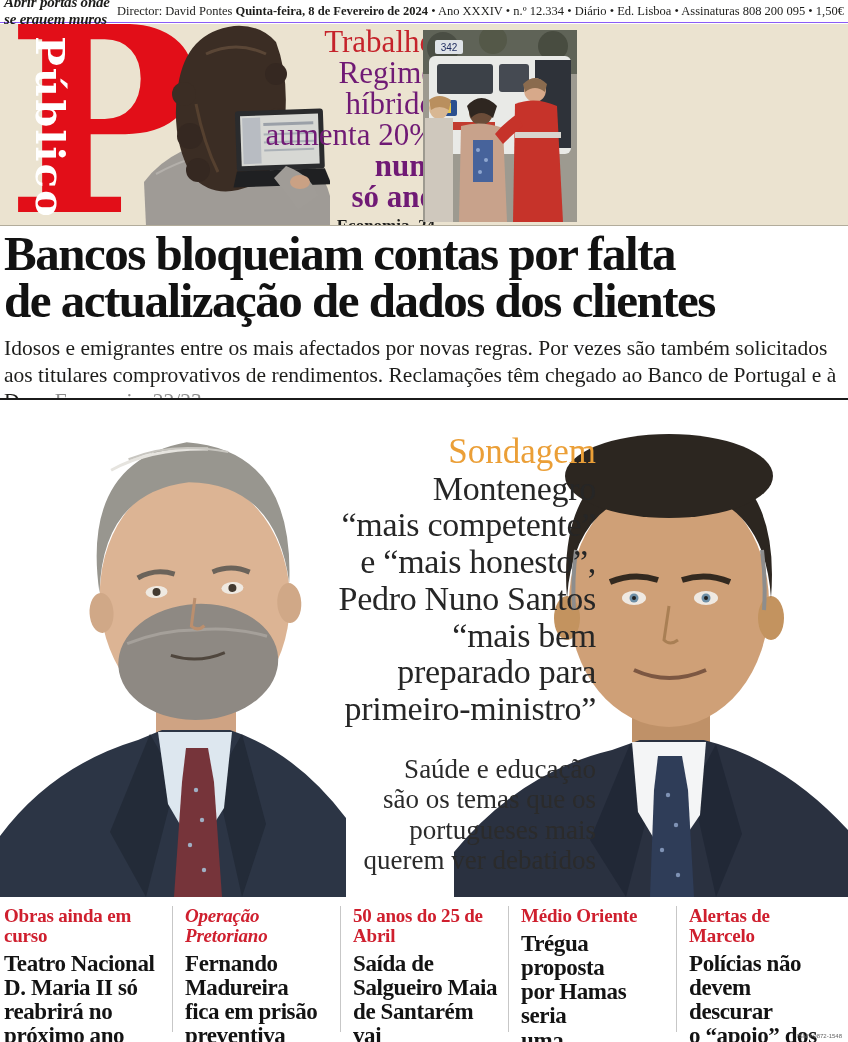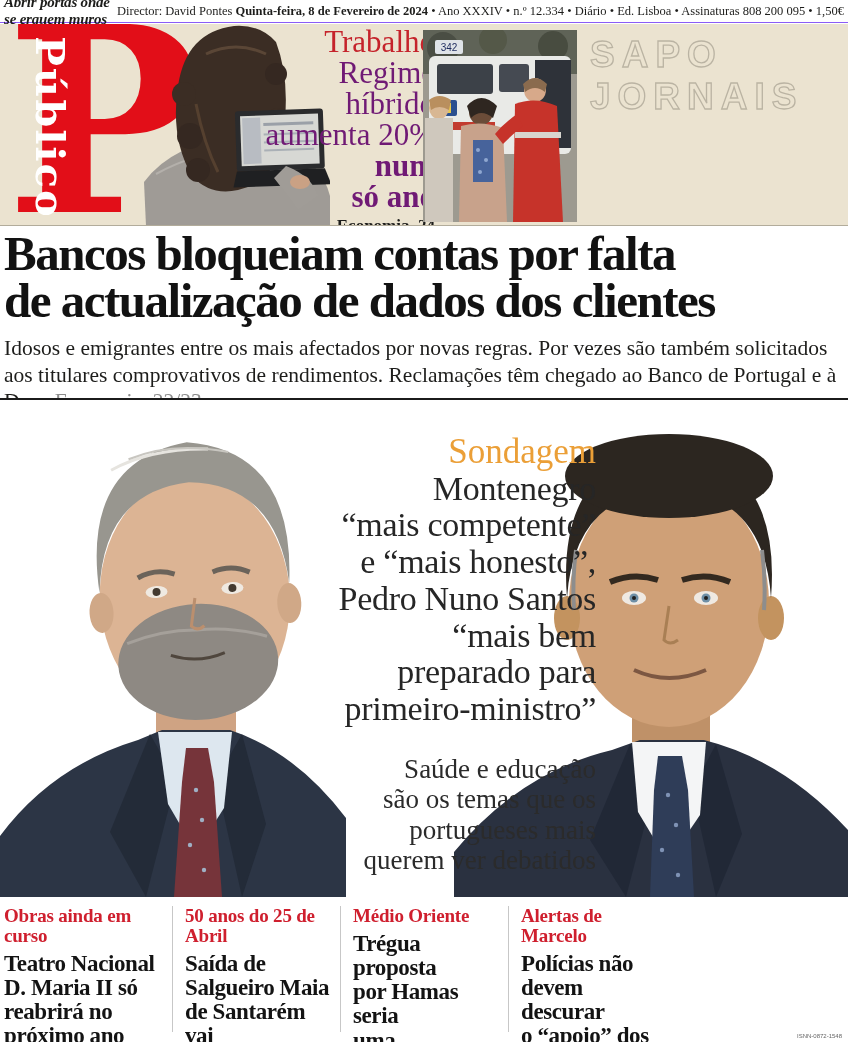--- a/index.html
+++ b/index.html
@@ -169,21 +169,20 @@
       <circle cx="55" cy="120" r="2" fill="#8fa7d0"></circle>
         <circle cx="63" cy="130" r="2" fill="#8fa7d0"></circle>
         <circle cx="57" cy="142" r="2" fill="#8fa7d0"></circle>
       <ellipse cx="112" cy="60" rx="11" ry="12" fill="#d7a98a"></ellipse>
       <path d="M100 54 Q112 42 124 54 L122 62 Q112 54 102 62 Z" fill="#8a6b4e"></path>
       <path d="M92 74 Q112 66 134 76 L140 192 L90 192 Z" fill="#c6332a"></path>
       <rect x="92" y="102" width="46" height="6" fill="#d8d5cf"></rect>
       <path d="M94 84 Q80 94 72 104 L80 114 Q92 102 100 96 Z" fill="#c6332a"></path>
     </svg>
 
-    <div class="watermark">SAPO JORNAIS</div>
   </div>
 
   <div class="lead">
     <div class="lead-headline ml">Bancos bloqueiam contas por falta
 de actualização de dados dos clientes</div>
     <div class="lead-sub">
       <span>Idosos e emigrantes entre os mais afectados por novas regras. Por vezes são também solicitados aos titulares comprovativos de rendimentos. Reclamações têm chegado ao Banco de Portugal e à Deco </span><span class="lead-ref">Economia, 22/23</span>
     </div>
   </div>
 
@@ -272,20 +271,28 @@
   <div class="bottom">
     <div class="bcol">
       <div class="b-kicker">Obras ainda em curso</div>
       <div class="b-headline ml">Teatro Nacional
 D. Maria II só
 reabrirá no
 próximo ano</div>
 
     </div>
     <div class="bcol">
+      <div class="b-kicker italic">Operação Pretoriano</div>
+      <div class="b-headline ml">Fernando
+Madureira
+fica em prisão
+preventiva</div>
+
+    </div>
+    <div class="bcol">
       <div class="b-kicker">50 anos do 25 de Abril</div>
       <div class="b-headline ml">Saída de
 Salgueiro Maia
 de Santarém vai
 ser reconstituída</div>
 
     </div>
     <div class="bcol">
       <div class="b-kicker">Médio Oriente</div>
       <div class="b-headline ml">Trégua proposta

